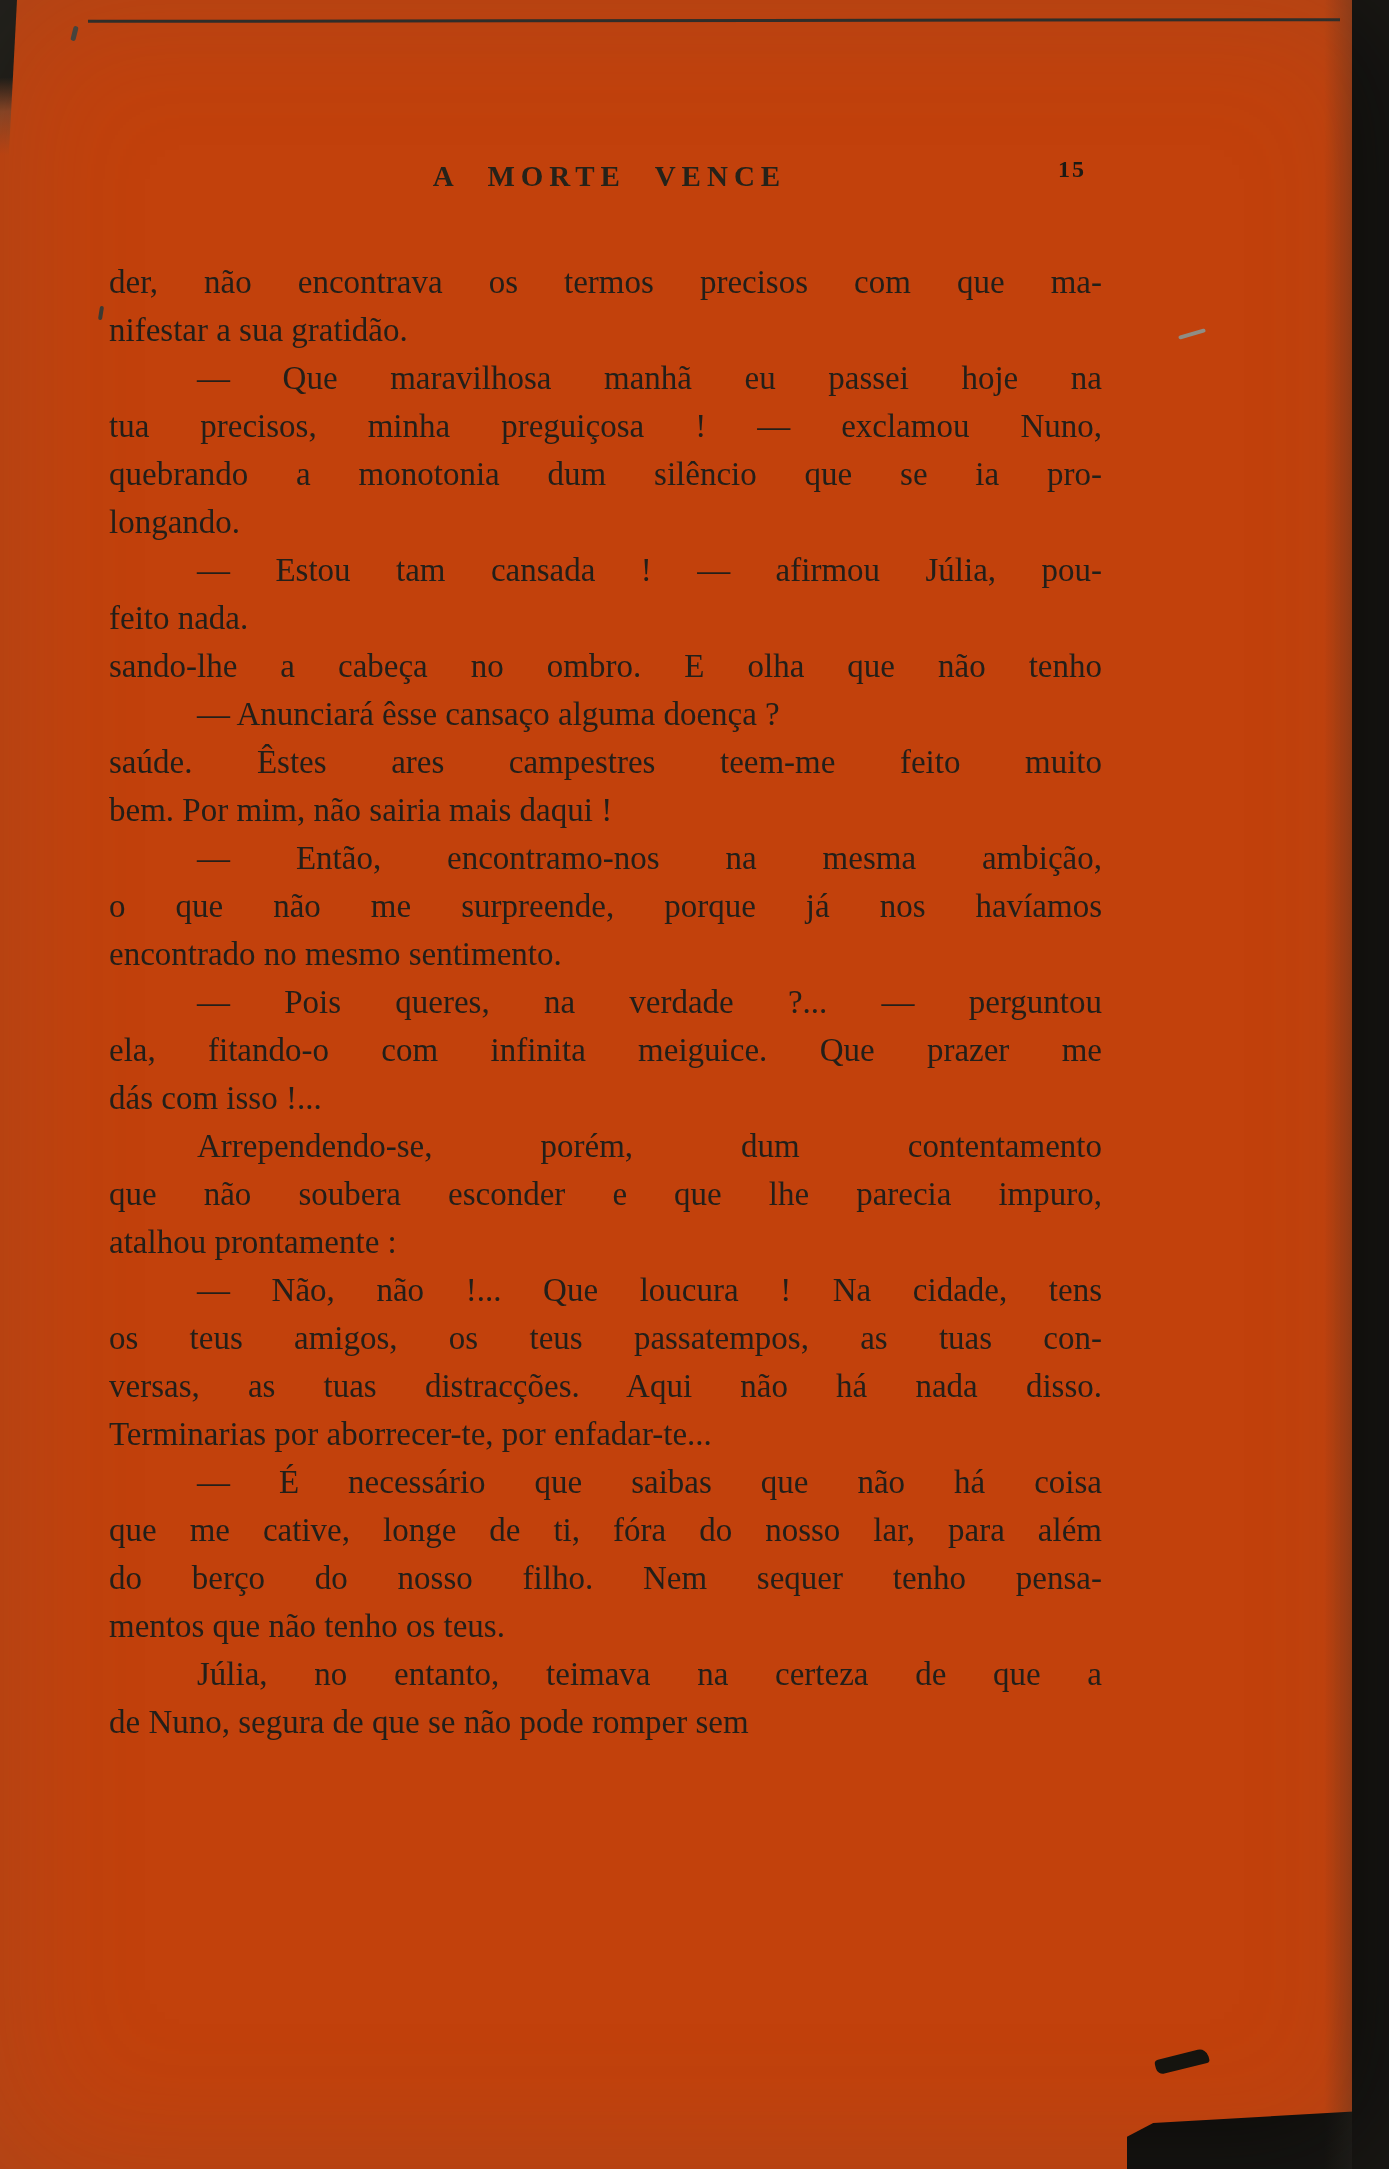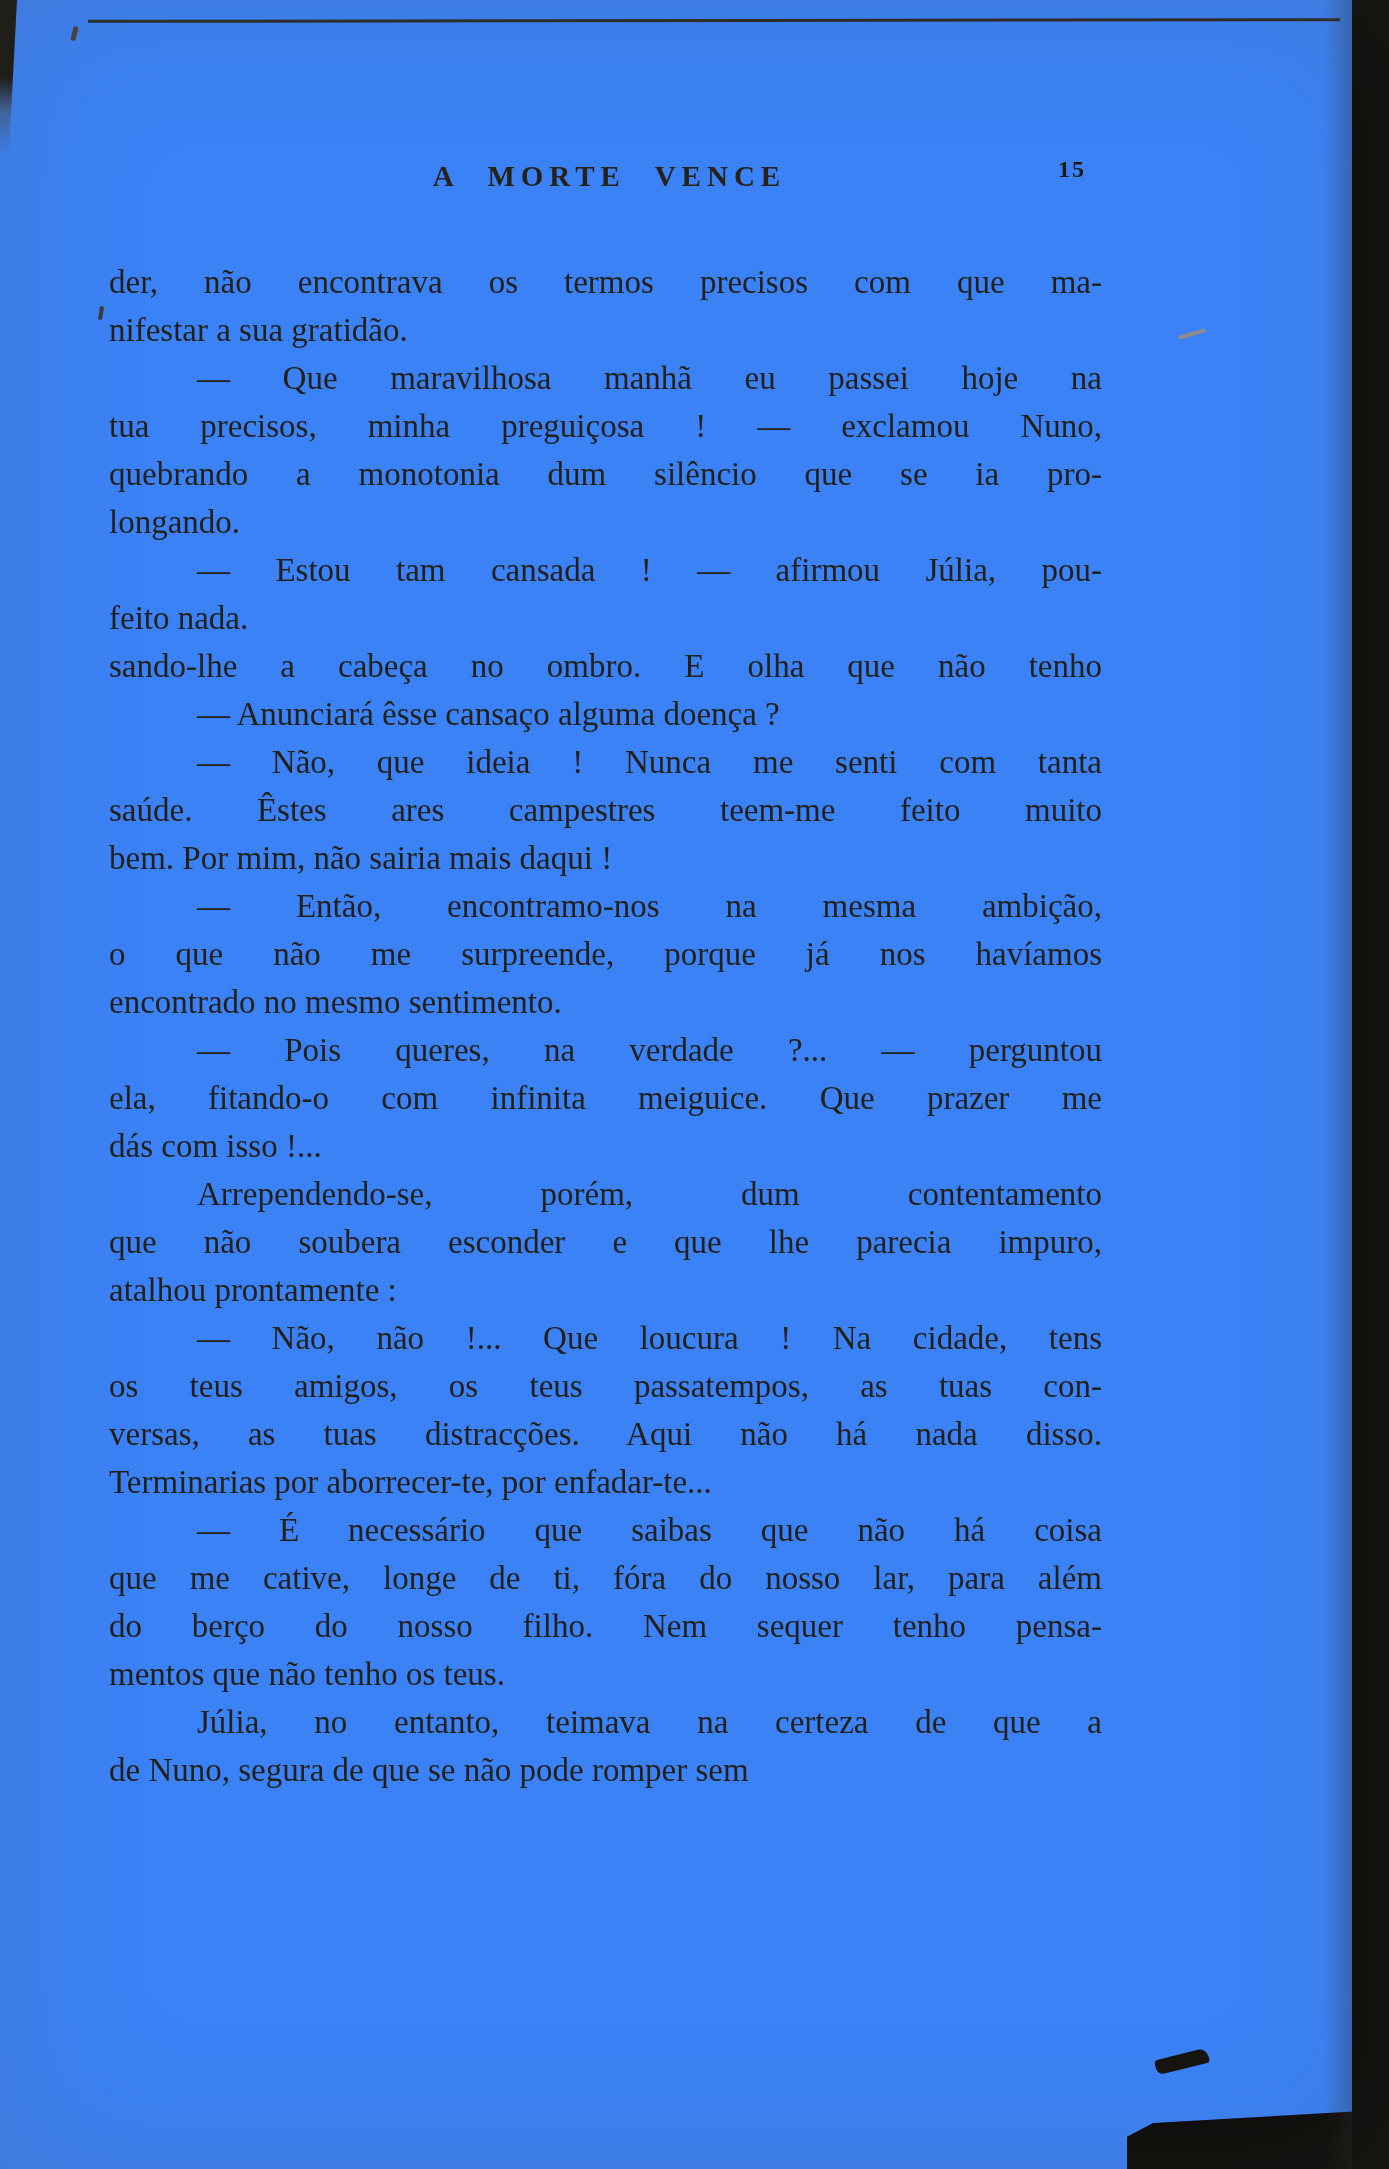--- a/index.html
+++ b/index.html
@@ -1,21 +1,21 @@
 <!DOCTYPE html>
 <html><head>
 <meta charset="utf-8">
 <style>
   * { margin: 0; padding: 0; box-sizing: border-box; }
   html, body { background: #8a8a88; }
   .page {
     position: relative;
     width: 1389px;
     height: 2169px;
-    background: #3b82f6;
+    background: #c2410c;
     overflow: hidden;
     color: #221f1a;
     font-family: "Liberation Serif", "DejaVu Serif", serif;
   }
   .vignette {
     position: absolute; inset: 0;
     box-shadow: inset 0 0 150px rgba(95, 90, 78, 0.20);
     pointer-events: none;
     z-index: 5;
   }
@@ -145,21 +145,20 @@
       </div>
       <div class="para indent">
         <div class="line first">— Estou tam cansada ! — afirmou Júlia, pou-</div>
         <div class="line last">feito nada.</div>
         <div class="line">sando-lhe a cabeça no ombro. E olha que não tenho</div>
       </div>
       <div class="para indent">
         <div class="line first last">— Anunciará êsse cansaço alguma doença ?</div>
       </div>
       <div class="para indent">
-        <div class="line first">— Não, que ideia ! Nunca me senti com tanta</div>
         <div class="line">saúde. Êstes ares campestres teem-me feito muito</div>
         <div class="line last">bem. Por mim, não sairia mais daqui !</div>
       </div>
       <div class="para indent">
         <div class="line first">— Então, encontramo-nos na mesma ambição,</div>
         <div class="line">o que não me surpreende, porque já nos havíamos</div>
         <div class="line last">encontrado no mesmo sentimento.</div>
       </div>
       <div class="para indent">
         <div class="line first">— Pois queres, na verdade ?... — perguntou</div>

